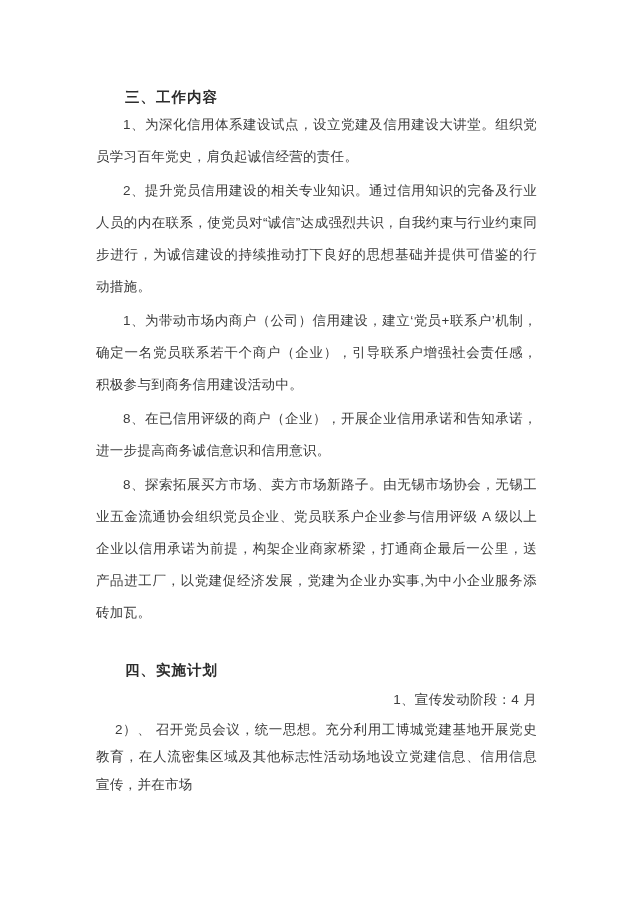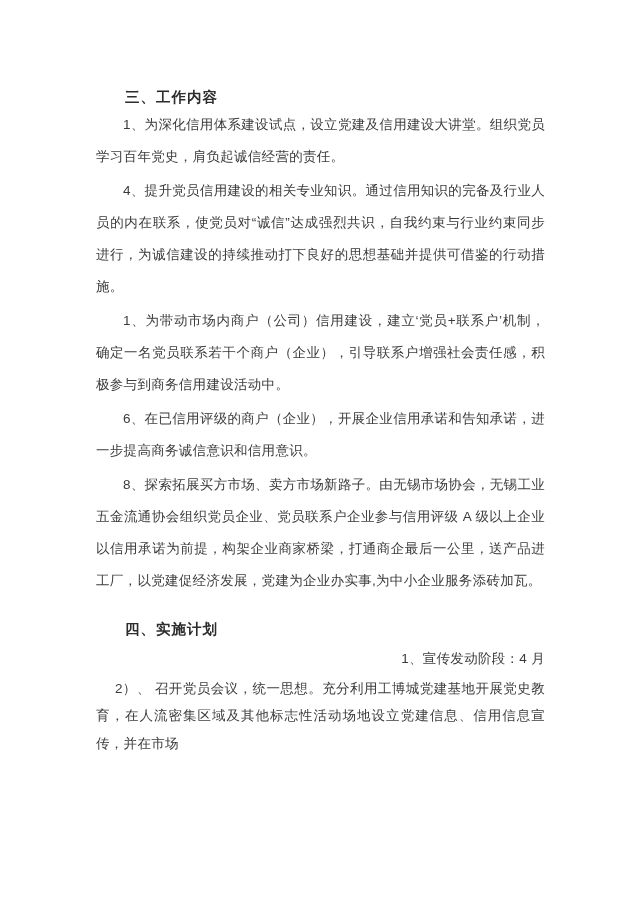--- a/index.html
+++ b/index.html
@@ -25,25 +25,25 @@
   .section-heading {
     margin: 0 0 3px 0;
     font-size: 14.5px;
     font-weight: 700;
     color: #2d2d2d;
     line-height: 18px;
     text-indent: 2em;
     letter-spacing: 1px;
   }
   .section-heading.plan {
-    margin-top: 23px;
+    margin-top: 32px;
     margin-bottom: 7px;
   }
   p {
-    margin: 0 0 2px 0;
+    margin: 0 8px 2px 0;
     text-align: justify;
     text-justify: inter-ideograph;
     letter-spacing: 0.3px;
   }
   .s3 p {
     line-height: 32px;
     text-indent: 2em;
   }
   .s4 p {
     line-height: 27.4px;
@@ -58,23 +58,23 @@
   }
 </style>
 </head>
 <body>
 
 <div class="page">
 
   <section class="s3">
     <h2 class="section-heading">三、工作内容</h2>
     <p>1、为深化信用体系建设试点，设立党建及信用建设大讲堂。组织党员学习百年党史，肩负起诚信经营的责任。</p>
-    <p>4、提升党员信用建设的相关专业知识。通过信用知识的完备及行业人员的内在联系，使党员对“诚信”达成强烈共识，自我约束与行业约束同步进行，为诚信建设的持续推动打下良好的思想基础并提供可借鉴的行动措施。</p>
+    <p>2、提升党员信用建设的相关专业知识。通过信用知识的完备及行业人员的内在联系，使党员对“诚信”达成强烈共识，自我约束与行业约束同步进行，为诚信建设的持续推动打下良好的思想基础并提供可借鉴的行动措施。</p>
     <p>1、为带动市场内商户（公司）信用建设，建立‘党员+联系户’机制，确定一名党员联系若干个商户（企业），引导联系户增强社会责任感，积极参与到商务信用建设活动中。</p>
-    <p>6、在已信用评级的商户（企业），开展企业信用承诺和告知承诺，进一步提高商务诚信意识和信用意识。</p>
+    <p>8、在已信用评级的商户（企业），开展企业信用承诺和告知承诺，进一步提高商务诚信意识和信用意识。</p>
     <p>8、探索拓展买方市场、卖方市场新路子。由无锡市场协会，无锡工业五金流通协会组织党员企业、党员联系户企业参与信用评级 A 级以上企业以信用承诺为前提，构架企业商家桥梁，打通商企最后一公里，送产品进工厂，以党建促经济发展，党建为企业办实事,为中小企业服务添砖加瓦。</p>
   </section>
 
   <section class="s4">
     <h2 class="section-heading plan">四、实施计划</h2>
     <p class="stage">1、宣传发动阶段：4 月</p>
     <p class="pnum">2）、 召开党员会议，统一思想。充分利用工博城党建基地开展党史教育，在人流密集区域及其他标志性活动场地设立党建信息、信用信息宣传，并在市场</p>
   </section>
 
 </div>

